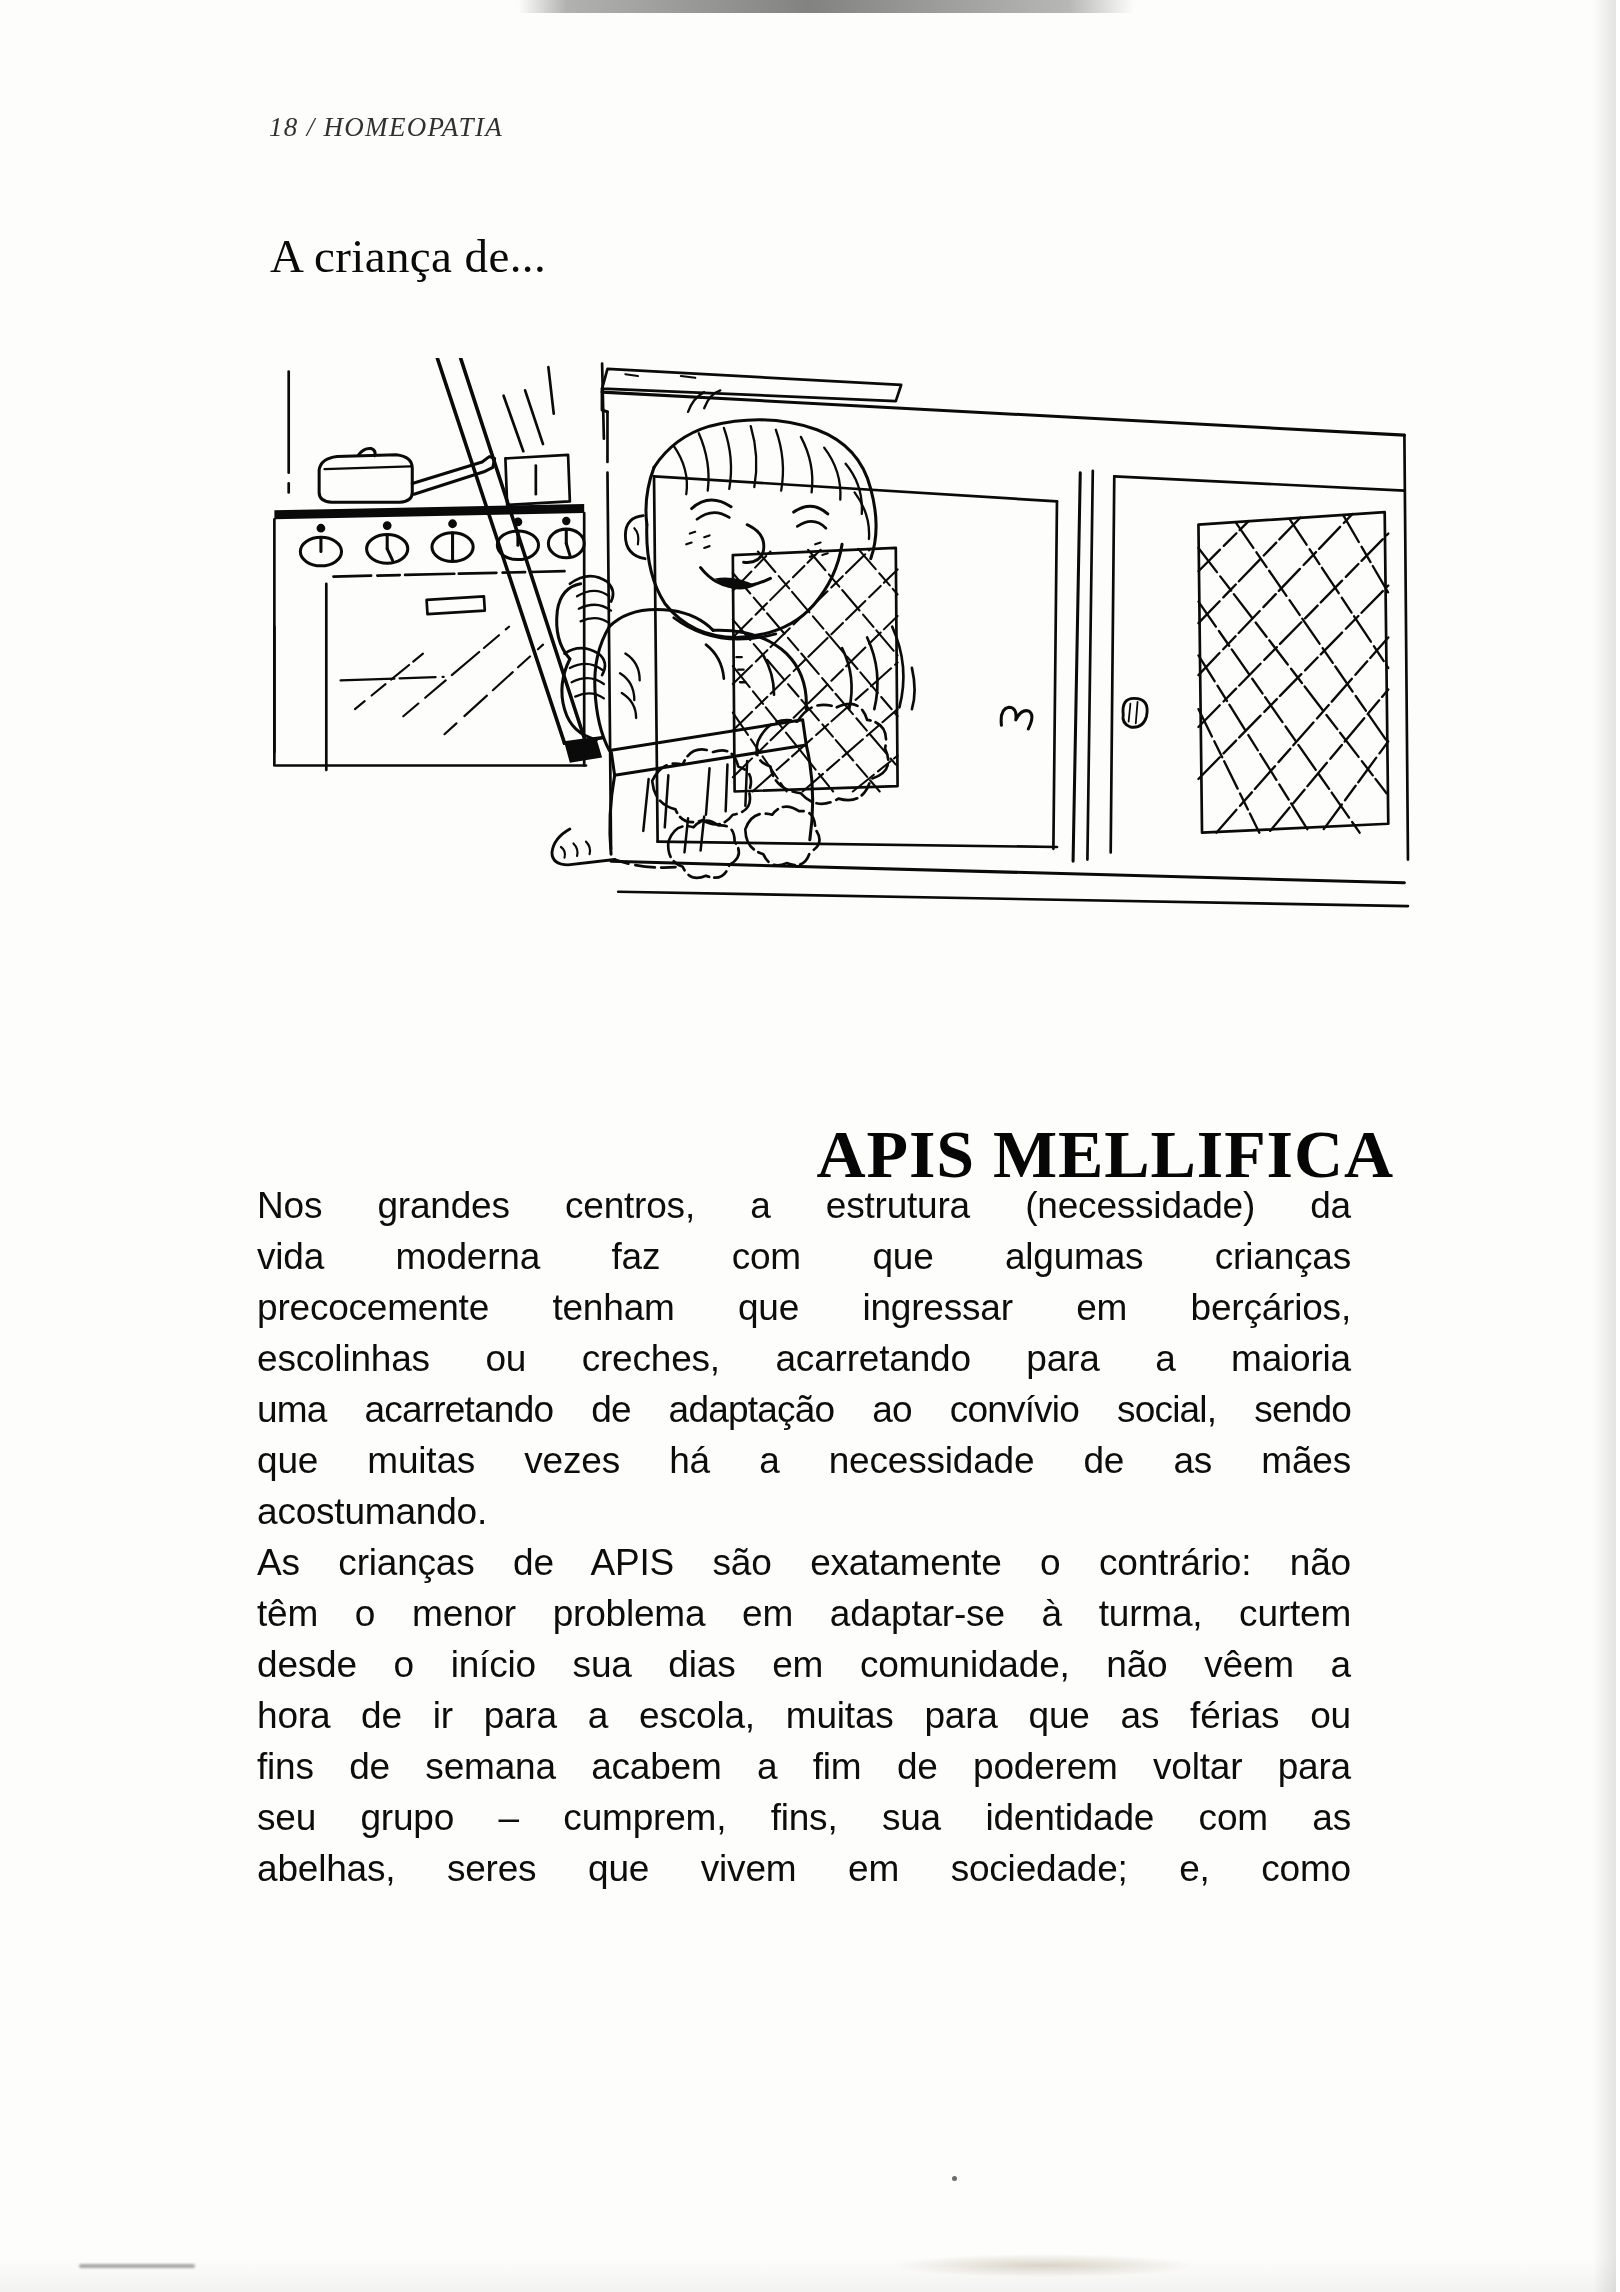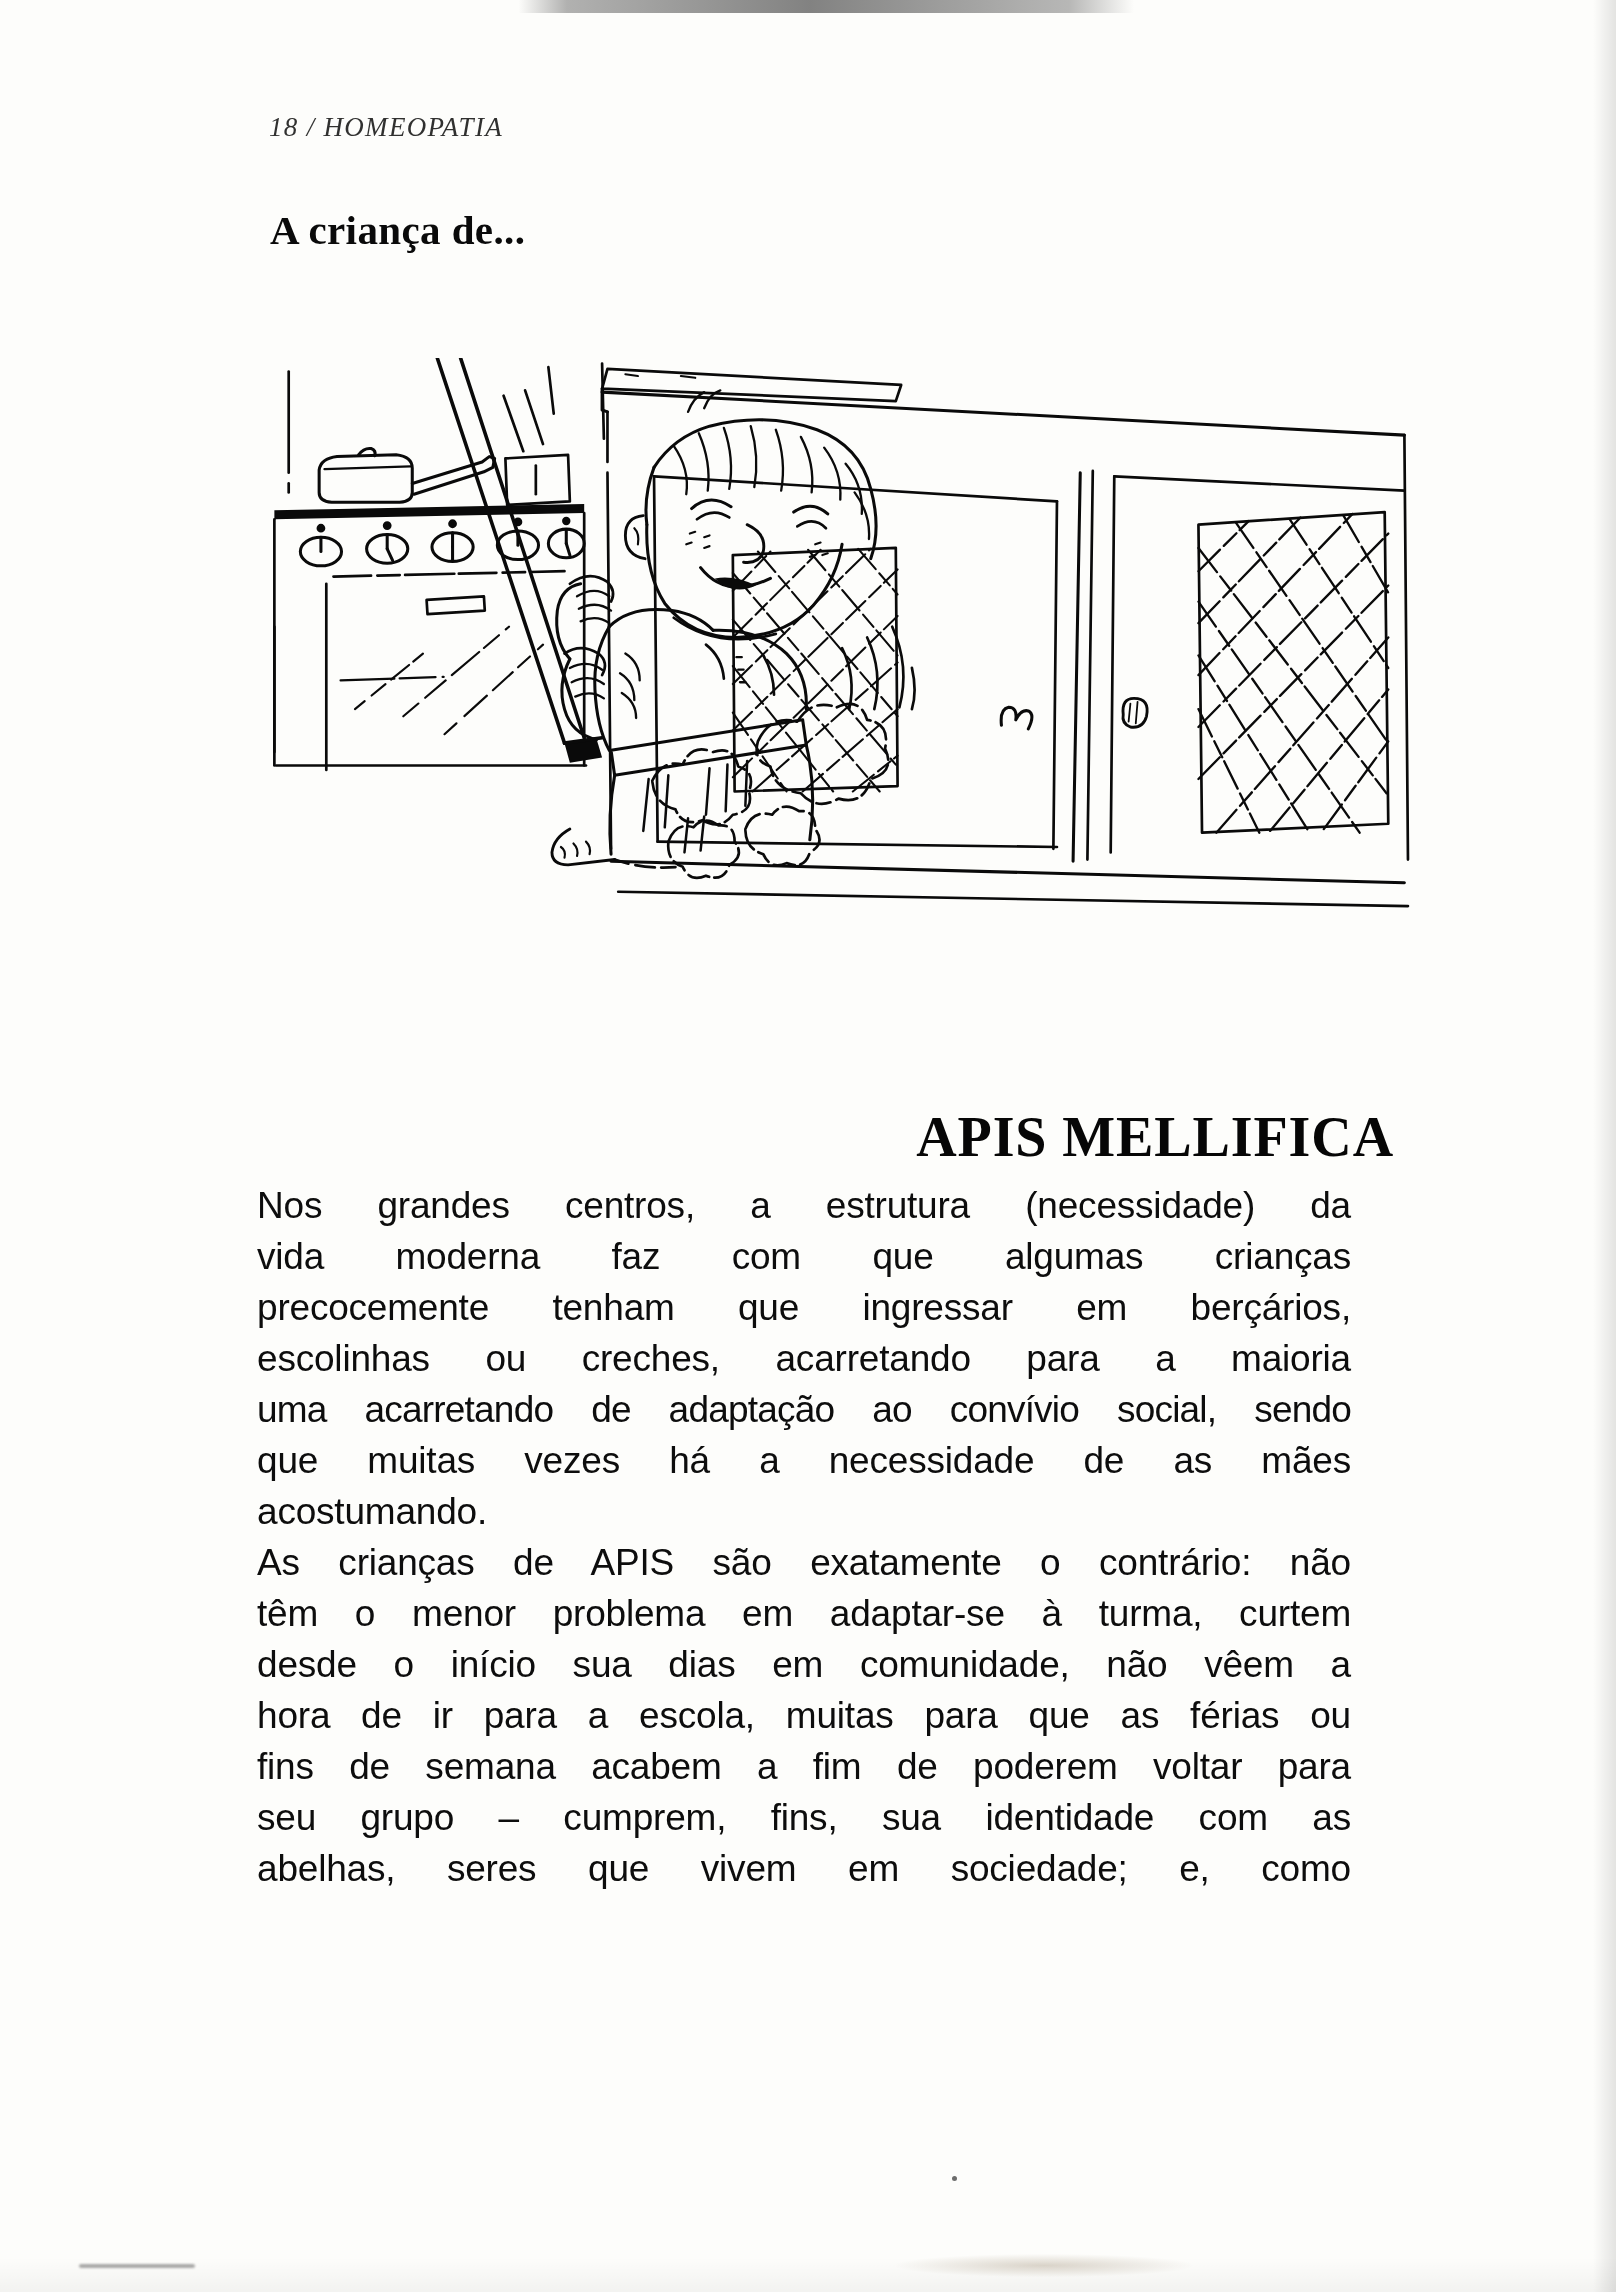--- a/index.html
+++ b/index.html
@@ -78,24 +78,24 @@
     letter-spacing: 1.3px;
     color: #141414;
     white-space: nowrap;
     opacity: 0.88;
   }
 
   
   .page-title {
     position: absolute;
     left: 270px;
-    top: 179px;
+    top: 198px;
     font-family: "Liberation Serif", serif;
-    font-weight: bold;
-    font-size: 41px;
+    font-weight: normal;
+    font-size: 47px;
     letter-spacing: 0.4px;
     color: #0a0a0a;
     white-space: nowrap;
   }
 
   
   .illustration {
     position: absolute;
     left: 269px;
     top: 358px;
@@ -108,21 +108,21 @@
     height: 100%;
   }
 
   
   .remedy-heading {
     position: absolute;
     right: 222px;
     top: 1059px;
     font-family: "Liberation Serif", serif;
     font-weight: bold;
-    font-size: 56px;
+    font-size: 68px;
     letter-spacing: 0.9px;
     color: #060606;
     white-space: nowrap;
   }
 
   
   .body-text {
     position: absolute;
     left: 257px;
     top: 1180px;

